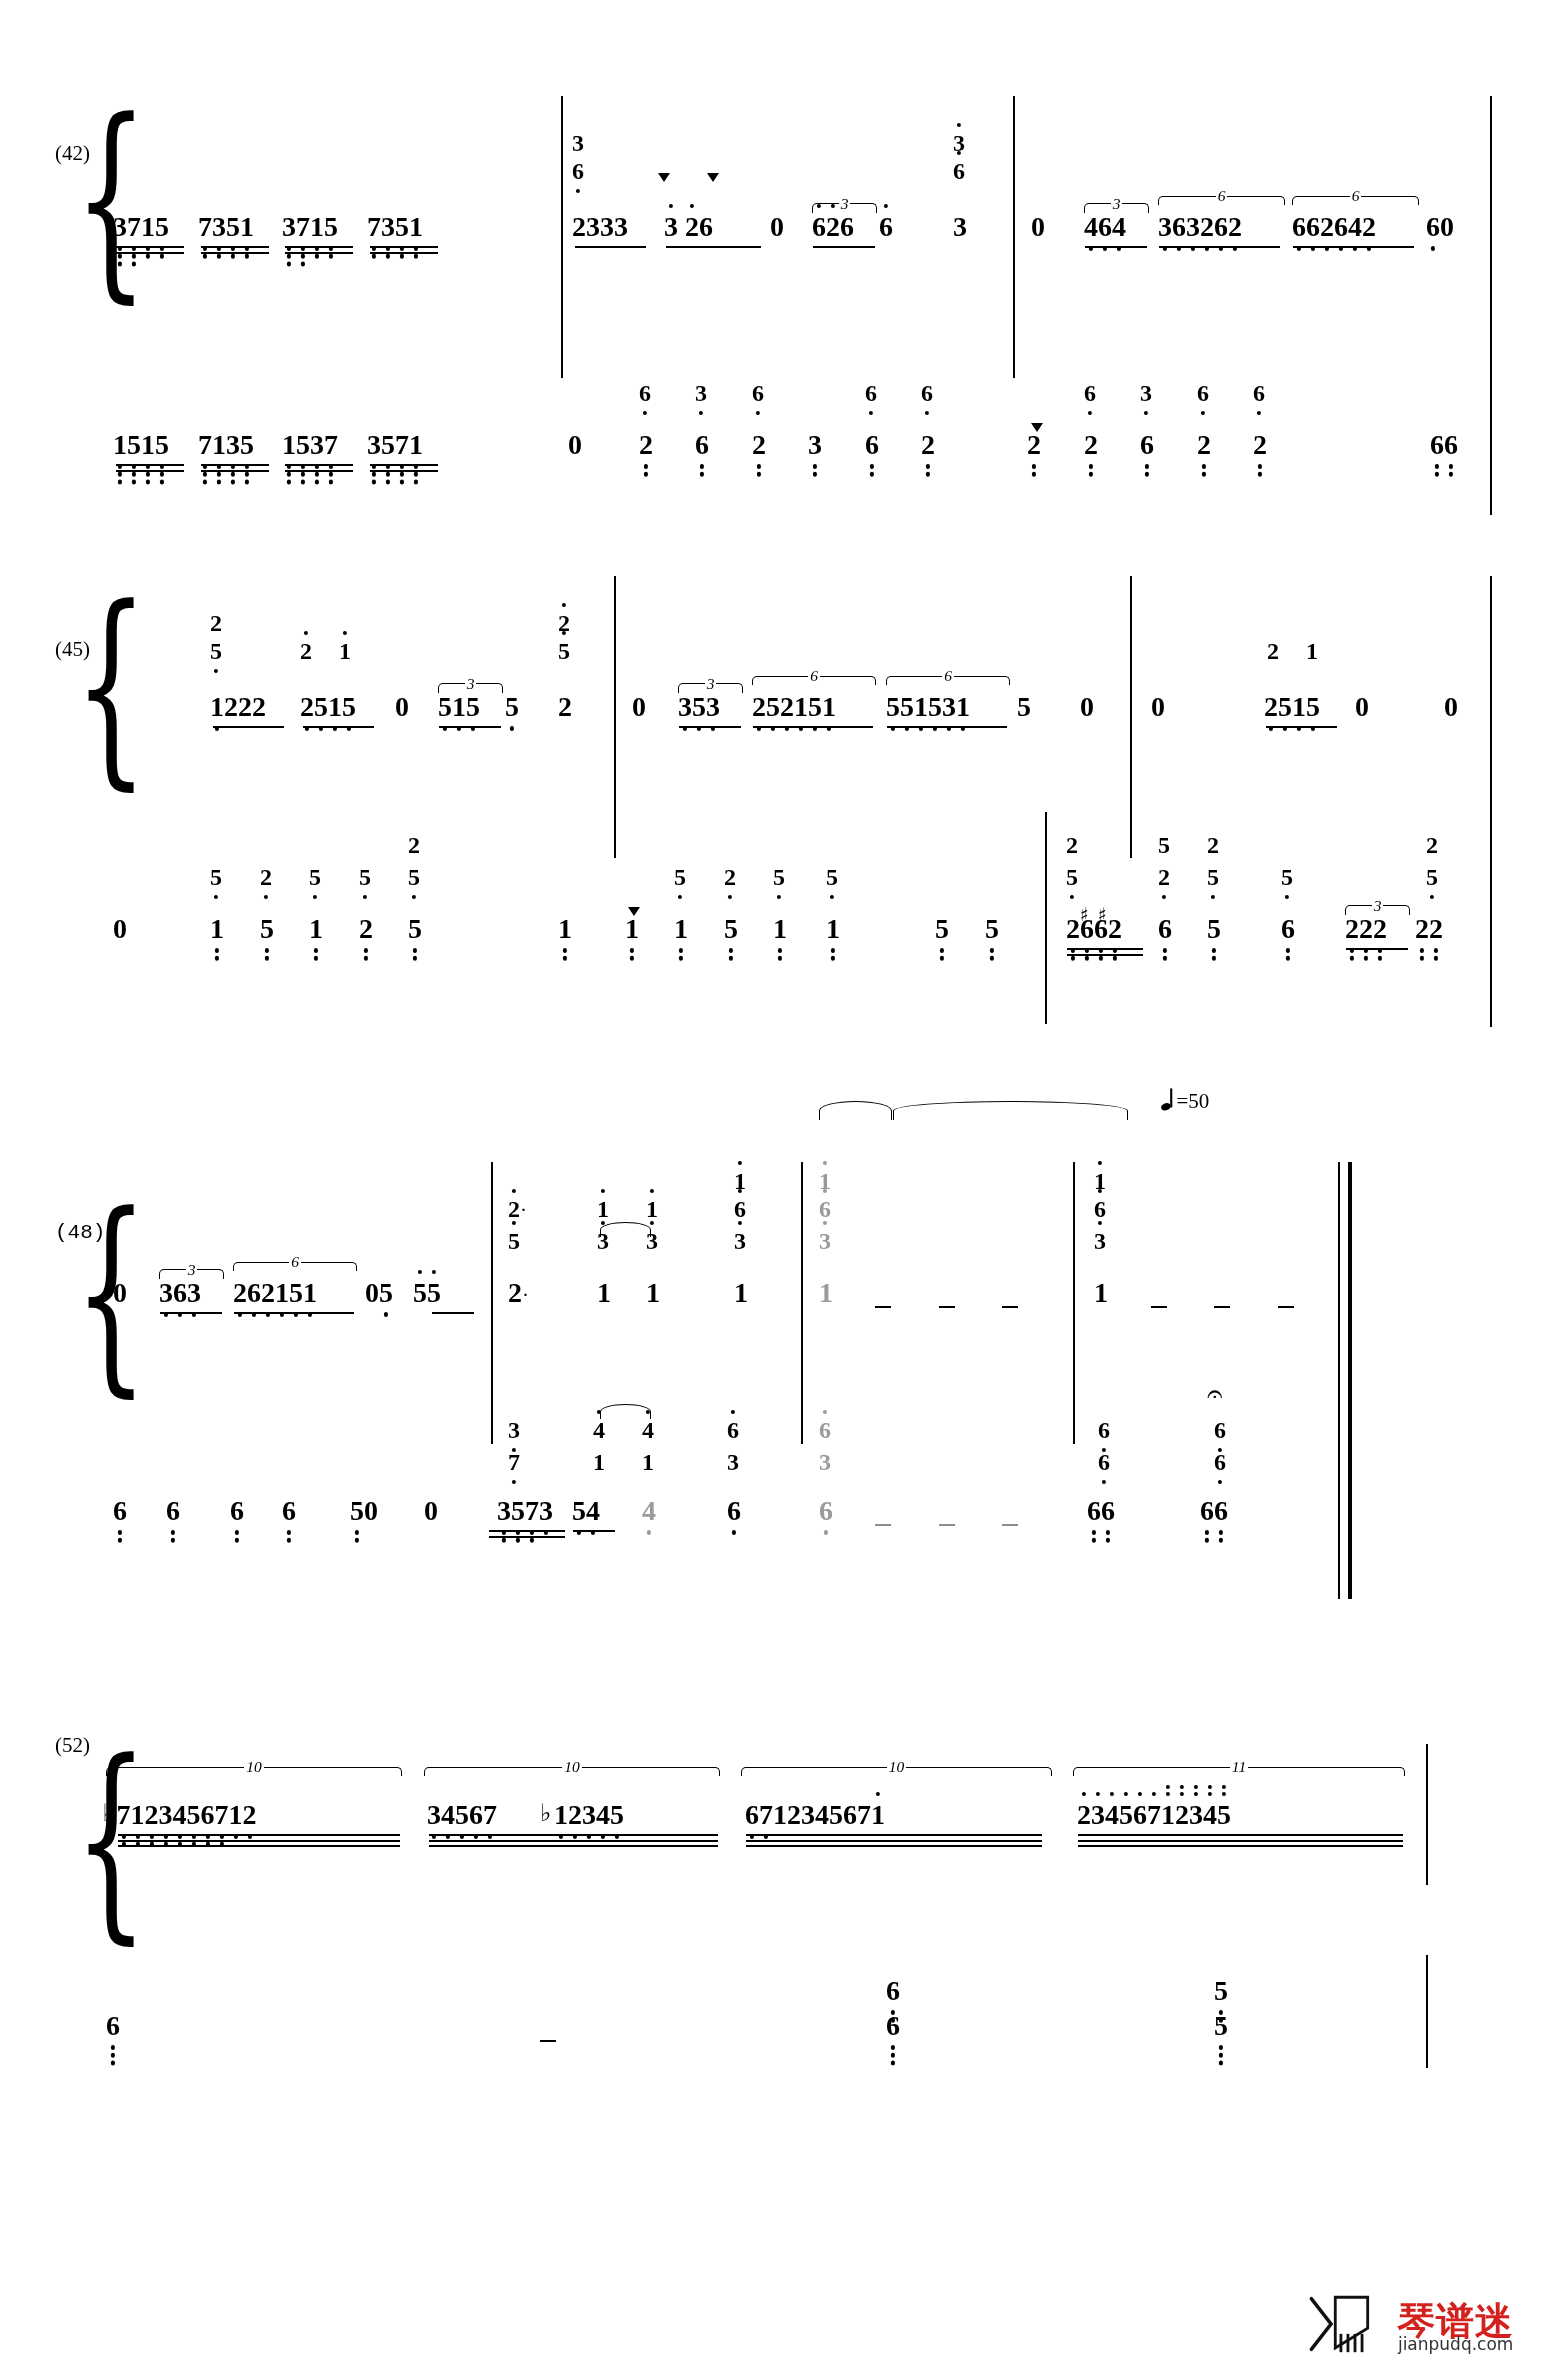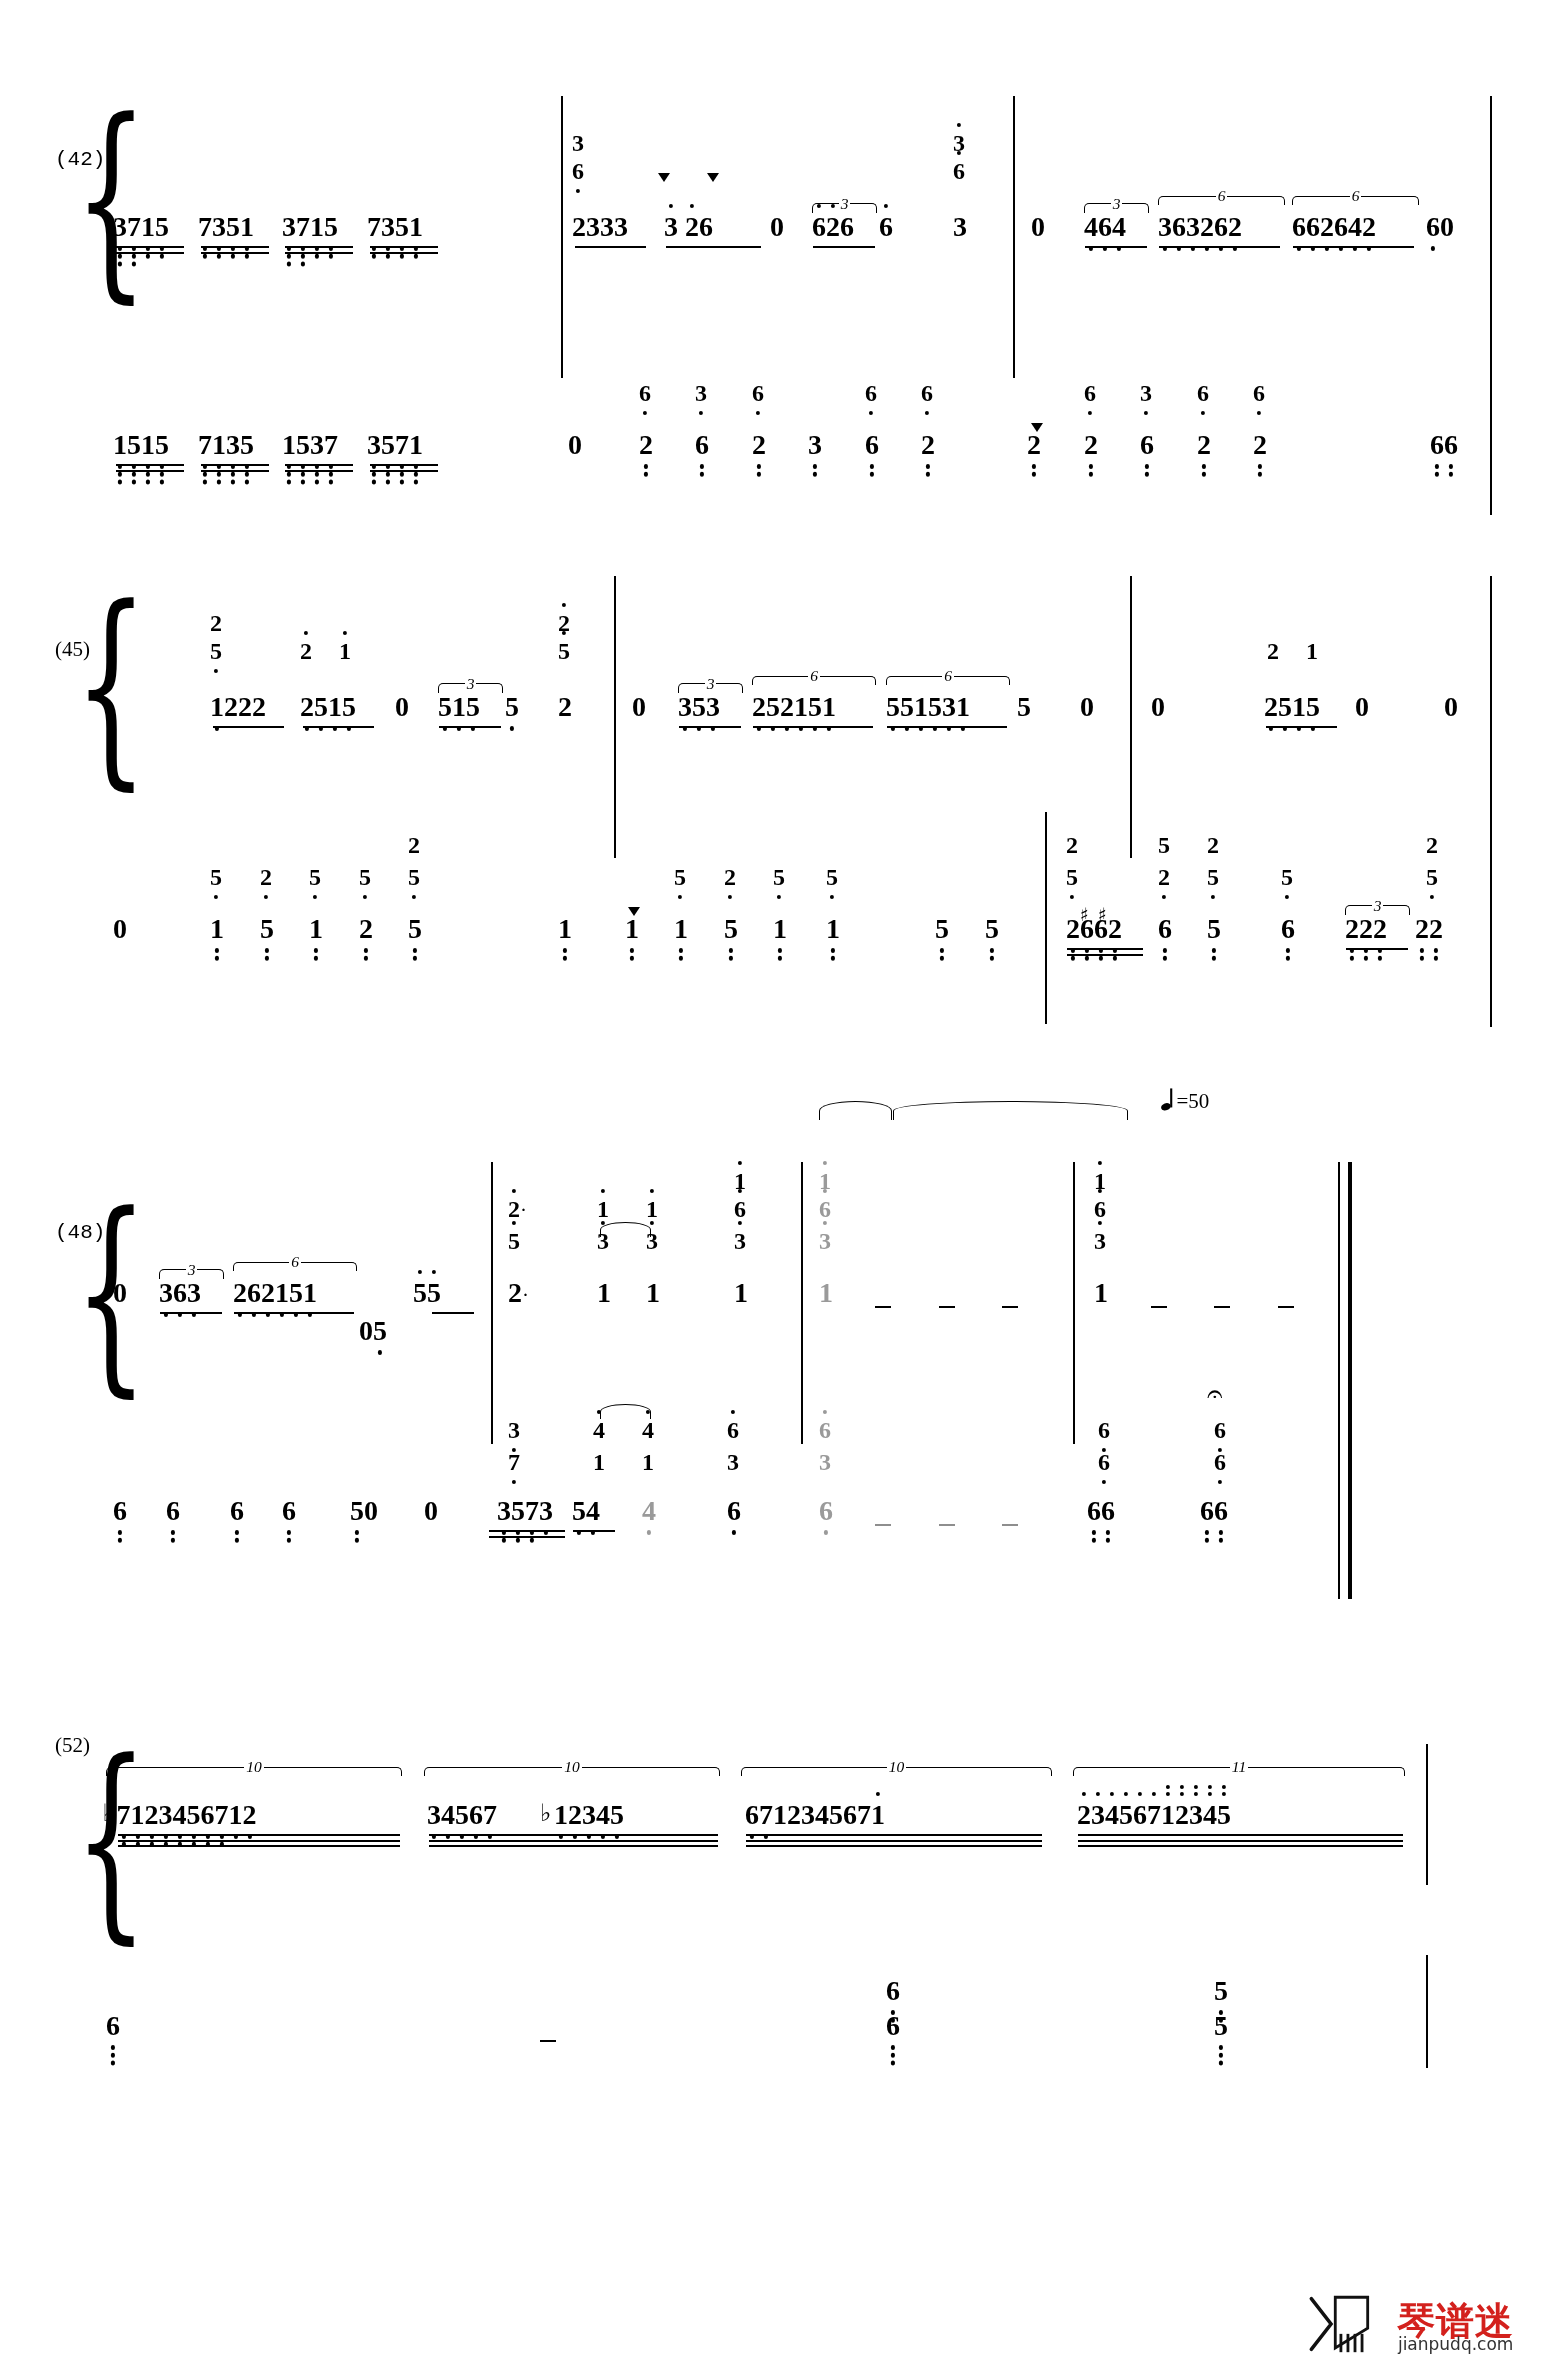--- a/index.html
+++ b/index.html
@@ -222,21 +222,21 @@
     top: 2.8px;
     width: 65px;
     height: 62px;
   }
 </style>
 </head>
 <body>
 
 <div class="sheet">
 
-  <div class="measure-label" style="left:55px; top:148px;font-family:Liberation Mono, monospace;">(42)</div>
+  <div class="measure-label" style="left:55px; top:141px;">(42)</div>
 
   <div class="brace" style="left:74px; top:92px;">{</div>
 
   <div class="staffrow" style="left:106px; top:198px; width:1384px; height:78px;">
 
     <div class="grp" style="left:7px; top:14px;"><span class="num dot-dn3">3</span><span class="num dot-dn3">7</span><span class="num dot-dn2">1</span><span class="num dot-dn2">5</span></div>
     <div class="beam" style="left:10px; top:48px; width:68px;"></div>
     <div class="beam" style="left:10px; top:54px; width:68px;"></div>
 
     <div class="grp" style="left:92px; top:14px;"><span class="num dot-dn2">7</span><span class="num dot-dn2">3</span><span class="num dot-dn2">5</span><span class="num dot-dn2">1</span></div>
@@ -513,21 +513,21 @@
   <div class="staffrow" style="left:106px; top:1264px; width:1384px; height:85px;">
     <div class="grp" style="left:7px; top:14px;"><span class="num">0</span></div>
     <div class="tuplet" style="left:53px; top:-3.5px; width:65px;"><span class="n">3</span><span class="brk"></span></div>
     <div class="grp" style="left:53px; top:14px;"><span class="num dot-dn">3</span><span class="num dot-dn">6</span><span class="num dot-dn">3</span></div>
     <div class="beam" style="left:54px; top:48px; width:62px;"></div>
 
     <div class="tuplet" style="left:127px; top:-10.6px; width:124px;"><span class="n">6</span><span class="brk"></span></div>
     <div class="grp" style="left:127px; top:14px;"><span class="num dot-dn">2</span><span class="num dot-dn">6</span><span class="num dot-dn">2</span><span class="num dot-dn">1</span><span class="num dot-dn">5</span><span class="num dot-dn">1</span></div>
     <div class="beam" style="left:128px; top:48px; width:120px;"></div>
 
-    <div class="grp" style="left:253px; top:14px;margin-top:38px;"><span class="num">0</span><span class="num dot-dn">5</span></div>
+    <div class="grp" style="left:259px; top:14px;"><span class="num">0</span><span class="num dot-dn">5</span></div>
     <div class="grp" style="left:307px; top:14px;"><span class="num dot-up">5</span><span class="num dot-up">5</span></div>
     <div class="beam" style="left:326px; top:48px; width:42px;"></div>
 
     <div class="barline" style="left:385px; top:-102px; height:282px;"></div>
 
     <div class="grp" style="left:402px; top:-67px;"><span class="num sm dot-up">2</span><span style="font-size:21px">·</span></div>
     <div class="grp" style="left:402px; top:-35px;"><span class="num sm dot-up">5</span></div>
     <div class="grp" style="left:402px; top:14px;"><span class="num">2</span><span style="font-size:21px">·</span></div>
 
     <div class="slur" style="left:494px; top:-42px; width:49px; height:14px;"></div>

